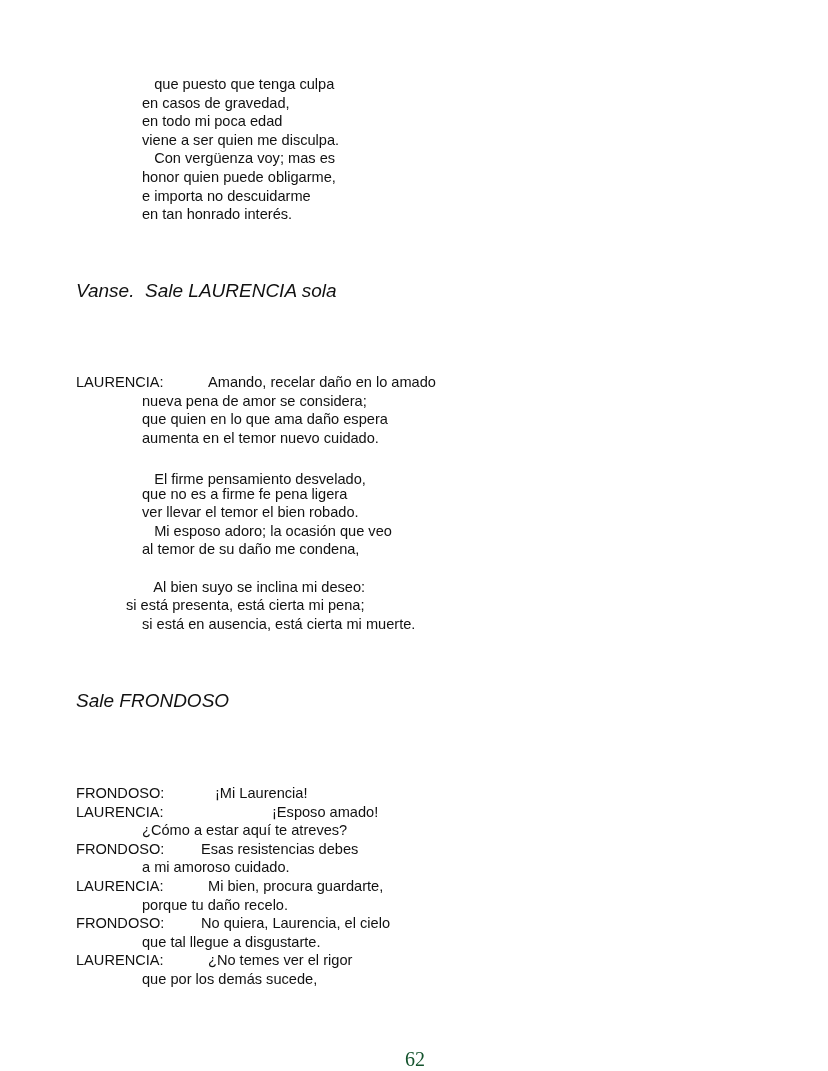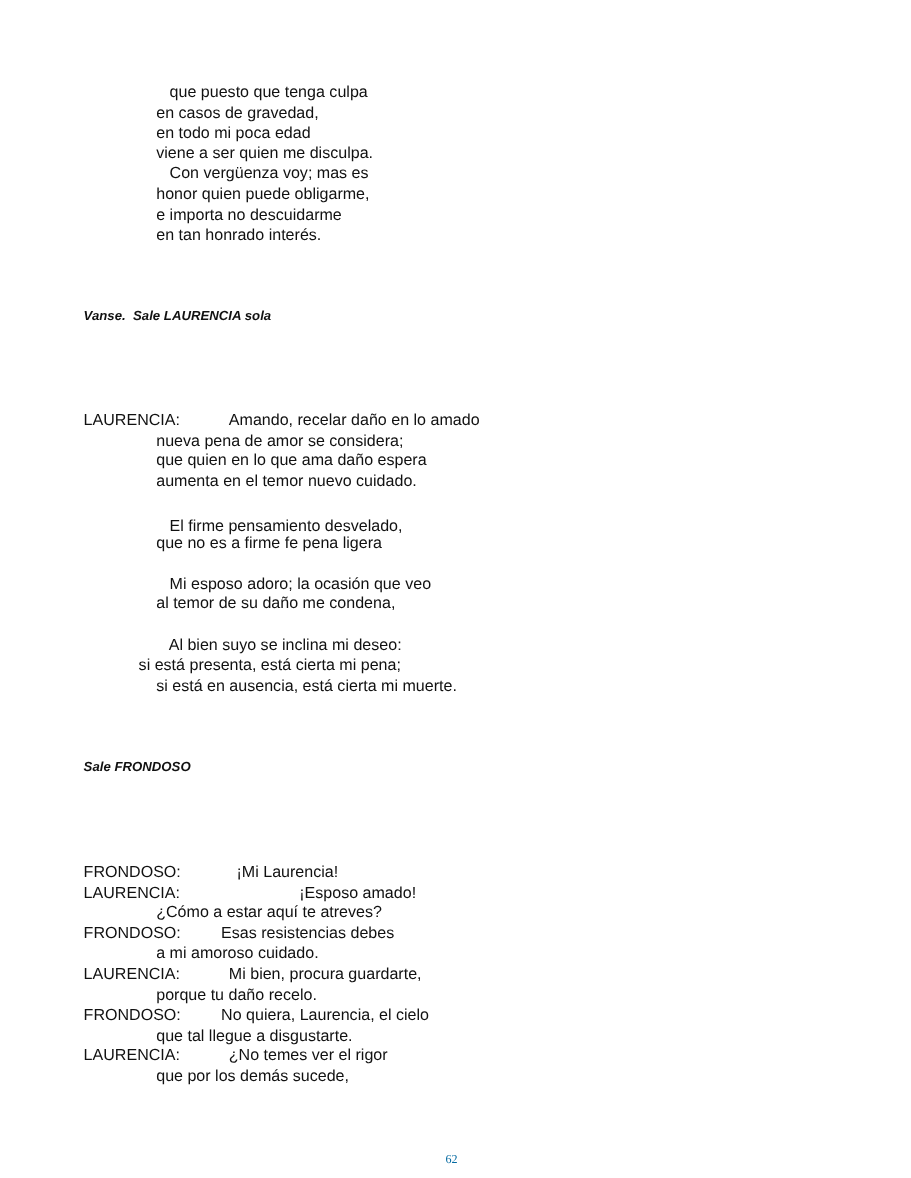--- a/index.html
+++ b/index.html
@@ -1,20 +1,20 @@
 <!DOCTYPE html>
 <html><head>
   <meta charset="utf-8">
   <style>
     html, body { margin: 0; padding: 0; background: #ffffff; }
     body { width: 828px; height: 1071px; position: relative; overflow: hidden; }
     .page { position: absolute; left: 0; top: 0; width: 828px; height: 1071px; background: #fff; color: #111; }
     .txt { position: absolute; font-family: "Liberation Sans", sans-serif; font-size: 14.6px; line-height: 18.6px; white-space: pre; color: #111; }
-    .stage { position: absolute; font-family: "Liberation Sans", sans-serif; font-size: 12px; font-weight: bold; font-style: italic; white-space: pre; color: #111; }
-    .pnum { position: absolute; font-family: "Liberation Serif", serif; font-size: 11px; white-space: pre; color: #0369a1; }
+    .stage { position: absolute; font-family: "Liberation Sans", sans-serif; font-size: 19px; font-weight: normal; font-style: italic; white-space: pre; color: #111; }
+    .pnum { position: absolute; font-family: "Liberation Serif", serif; font-size: 20px; white-space: pre; color: #14532d; }
   </style>
 </head>
 <body>
 
 <div class="page">
 
   <div class="txt" style="left:142px; top:75px;">   que puesto que tenga culpa</div>
   <div class="txt" style="left:142px; top:93.6px;">en casos de gravedad,</div>
   <div class="txt" style="left:142px; top:112.2px;">en todo mi poca edad</div>
   <div class="txt" style="left:142px; top:130.8px;">viene a ser quien me disculpa.</div>
@@ -25,20 +25,21 @@
 
   <div class="stage" style="left:76px; top:280px;">Vanse.  Sale LAURENCIA sola</div>
 
   <div class="txt" style="left:76px; top:373px;">LAURENCIA:</div>
   <div class="txt" style="left:208px; top:373px;">Amando, recelar daño en lo amado</div>
   <div class="txt" style="left:142px; top:391.6px;">nueva pena de amor se considera;</div>
   <div class="txt" style="left:142px; top:428.8px;">aumenta en el temor nuevo cuidado.</div>
   <div class="txt" style="left:142px; top:410.2px;">que quien en lo que ama daño espera</div>
   <div class="txt" style="left:142px; top:470px;">   El firme pensamiento desvelado,</div>
   <div class="txt" style="left:142px; top:484.6px;">que no es a firme fe pena ligera</div>
+  <div class="txt" style="left:142px; top:503.2px;">ver llevar el temor el bien robado.</div>
   <div class="txt" style="left:142px; top:521.8px;">   Mi esposo adoro; la ocasión que veo</div>
   <div class="txt" style="left:142px; top:540.4px;">al temor de su daño me condena,</div>
   <div class="txt" style="left:142px; top:577.6px;">   Al bien suyo se inclina mi deseo:</div>
   <div class="txt" style="left:126px; top:596.2px;">si está presenta, está cierta mi pena;</div>
   <div class="txt" style="left:142px; top:614.8px;">si está en ausencia, está cierta mi muerte.</div>
 
   <div class="stage" style="left:76px; top:690px;">Sale FRONDOSO</div>
 
   <div class="txt" style="left:76px; top:784px;">FRONDOSO:</div>
   <div class="txt" style="left:215px; top:784px;">¡Mi Laurencia!</div>

